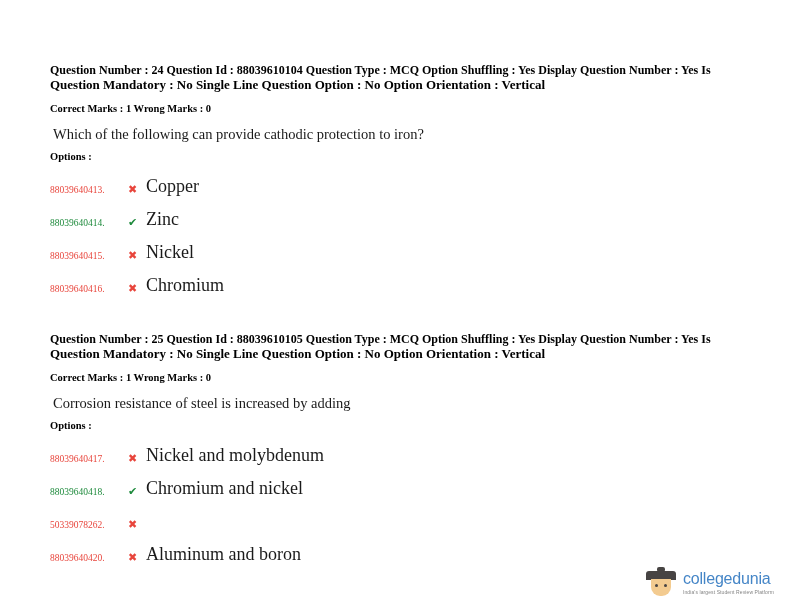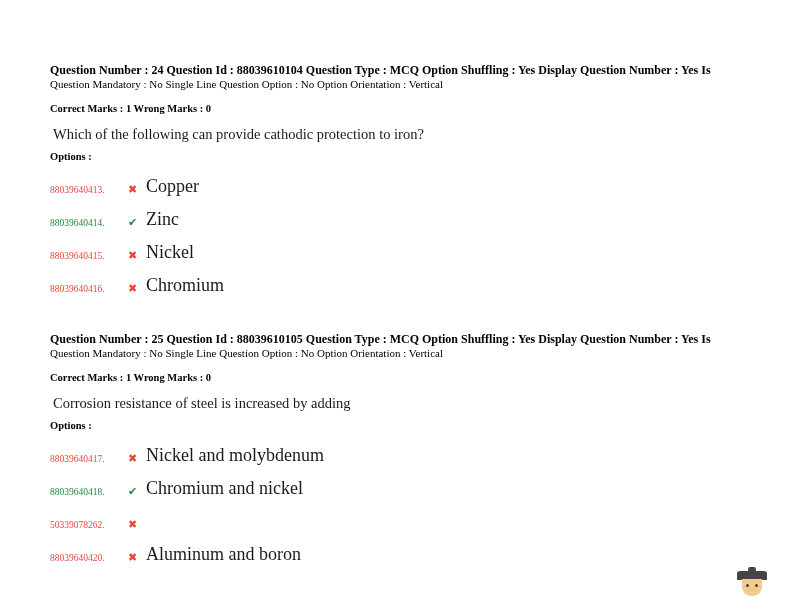--- a/index.html
+++ b/index.html
@@ -27,22 +27,22 @@
     width: 700px;
   }
   .meta {
     font-family: "Liberation Serif", serif;
     font-weight: bold;
     font-size: 12px;
     line-height: 13.5px;
     color: #000;
   }
   .meta-line2 {
-    font-weight: normal;
-    font-size: 11px;
+    font-weight: bold;
+    font-size: 13px;
     line-height: 13.5px;
   }
   .marks {
     font-weight: bold;
     font-size: 10.5px;
     line-height: 15px;
     margin-top: 10px;
   }
   .q-text {
     font-family: "Liberation Serif", serif;
@@ -224,15 +224,19 @@
   </div>
 
   <div class="logo">
     <div class="logo-mark">
       <div class="cap"></div>
       <div class="face">
         <div class="eye l"></div>
         <div class="eye r"></div>
       </div>
     </div>
+    <div class="logo-text">
+      <div class="logo-name">collegedunia</div>
+      <div class="logo-tag">India's largest Student Review Platform</div>
+    </div>
   </div>
 
 </div>
 
 </body></html>

